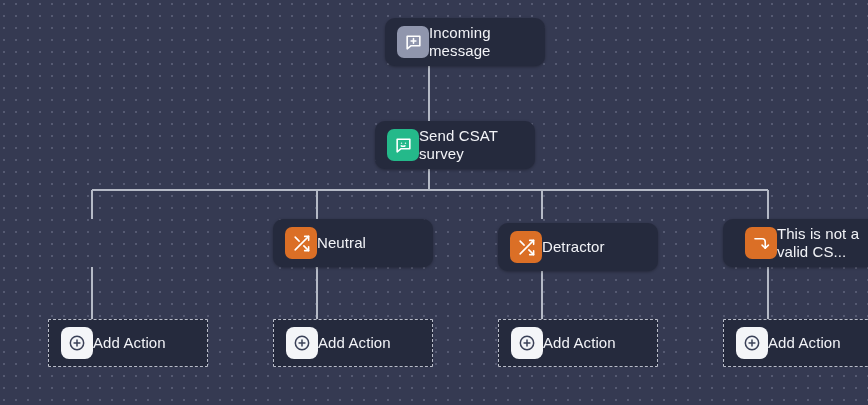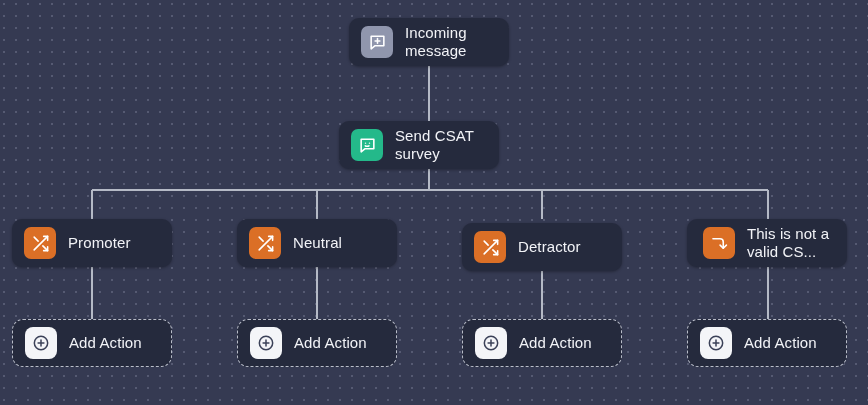--- a/index.html
+++ b/index.html
@@ -38,29 +38,29 @@
 
   
   .node {
     position: absolute;
     display: flex;
     align-items: center;
     box-sizing: border-box;
     background: #252a3d;
     border-radius: 10px;
     padding: 0 14px 0 12px;
-    gap: 12px;
+    margin-left: 36px;
   }
   .node.solid {
     box-shadow: 0 1px 3px rgba(0,0,0,0.30);
   }
   .node.ghost {
     background: #252a3d;
     border: 1.6px dashed #b9bdc9;
-    border-radius: 11px;
+    border-radius: 1px;
   }
 
   .node-icon {
     flex: 0 0 auto;
     width: 32px;
     height: 32px;
     border-radius: 7px;
     display: flex;
     align-items: center;
     justify-content: center;
@@ -136,56 +136,44 @@
         <path d="M4 4h16v12H9l-5 4z"></path>
         <circle cx="9.5" cy="9" r="0.9" fill="#ffffff" stroke="none"></circle>
         <circle cx="14.5" cy="9" r="0.9" fill="#ffffff" stroke="none"></circle>
         <path d="M9.2 12.4c.9.8 3.7.8 4.6 0"></path>
       </svg>
     </span>
     <span class="node-label">Send CSAT
 survey</span>
   </div>
 
-  <div class="node solid n-b0">
+
+  <div class="node solid n-b1">
     <span class="node-icon icon-orange">
       <svg width="19" height="19" viewBox="0 0 24 24" fill="none" stroke="#ffffff" stroke-width="2" stroke-linecap="round" stroke-linejoin="round">
         <path d="M16 3h5v5"></path>
           <path d="M4 20L21 3"></path>
         <path d="M21 16v5h-5"></path>
           <path d="M15 15l6 6"></path>
           <path d="M4 4l5 5"></path>
       </svg>
     </span>
-    <span class="node-label one-line">Promoter</span>
-  </div>
-
-  <div class="node solid n-b1">
+    <span class="node-label one-line">Neutral</span>
+  </div>
+
+  <div class="node solid n-b2">
     <span class="node-icon icon-orange">
       <svg width="19" height="19" viewBox="0 0 24 24" fill="none" stroke="#ffffff" stroke-width="2" stroke-linecap="round" stroke-linejoin="round">
         <path d="M16 3h5v5"></path>
           <path d="M4 20L21 3"></path>
         <path d="M21 16v5h-5"></path>
           <path d="M15 15l6 6"></path>
           <path d="M4 4l5 5"></path>
       </svg>
     </span>
-    <span class="node-label one-line">Neutral</span>
-  </div>
-
-  <div class="node solid n-b2">
-    <span class="node-icon icon-orange">
-      <svg width="19" height="19" viewBox="0 0 24 24" fill="none" stroke="#ffffff" stroke-width="2" stroke-linecap="round" stroke-linejoin="round">
-        <path d="M16 3h5v5"></path>
-          <path d="M4 20L21 3"></path>
-        <path d="M21 16v5h-5"></path>
-          <path d="M15 15l6 6"></path>
-          <path d="M4 4l5 5"></path>
-      </svg>
-    </span>
     <span class="node-label one-line">Detractor</span>
   </div>
 
   <div class="node solid n-b3">
     <span class="node-icon icon-orange">
       <svg width="19" height="19" viewBox="0 0 24 24" fill="none" stroke="#ffffff" stroke-width="2" stroke-linecap="round" stroke-linejoin="round">
         <path d="M5 6h9a4 4 0 0 1 4 4v8"></path>
         <path d="M14 14l4 4 4-4"></path>
       </svg>
     </span>

